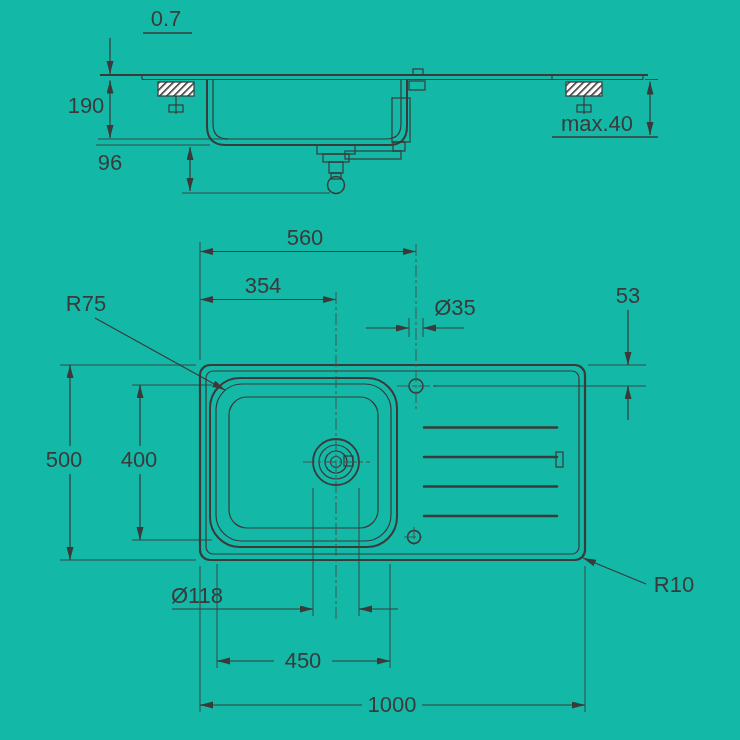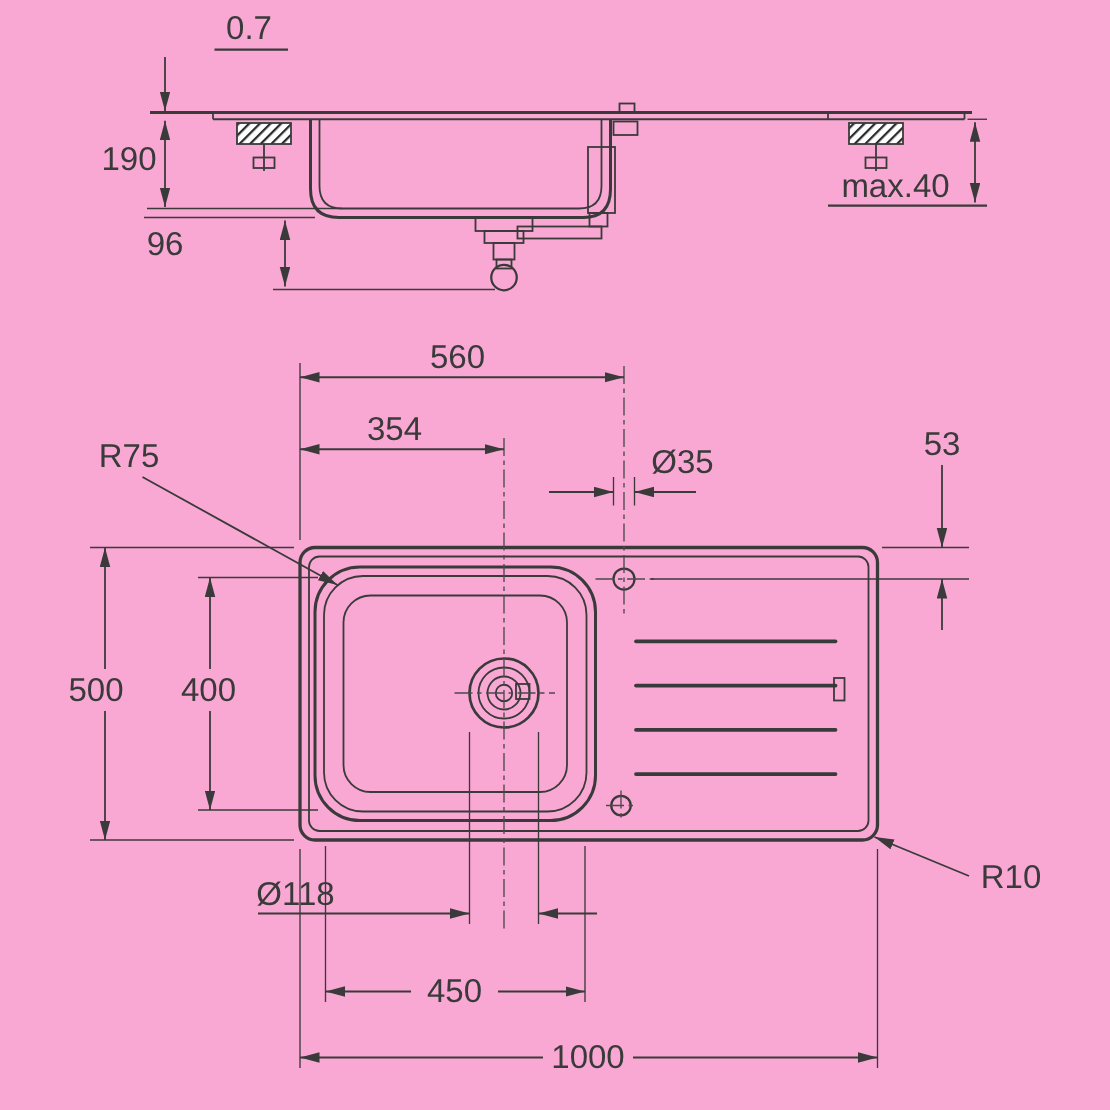--- a/index.html
+++ b/index.html
@@ -1,16 +1,16 @@
 <!DOCTYPE html>
 <html><head>
 <meta charset="utf-8">
 <style>
   html,body{margin:0;padding:0;background:#ffffff;}
-  .stage{position:relative;width:740px;height:740px;background:#f9a8d4;overflow:hidden;}
+  .stage{position:relative;width:740px;height:740px;background:#14b8a6;overflow:hidden;}
   svg{display:block;}
   text{font-family:"Liberation Sans","DejaVu Sans",sans-serif;font-size:22px;fill:#3a3a3a;}
   .ln{stroke:#3a3a3a;fill:none;}
   .w2{stroke-width:2;}
   .w15{stroke-width:1.5;}
   .w12{stroke-width:1.2;}
   .w08{stroke-width:0.9;}
   .cl{stroke:#4a4a4a;stroke-width:0.9;stroke-dasharray:12 3 3 3;fill:none;}
 </style>
 </head>

